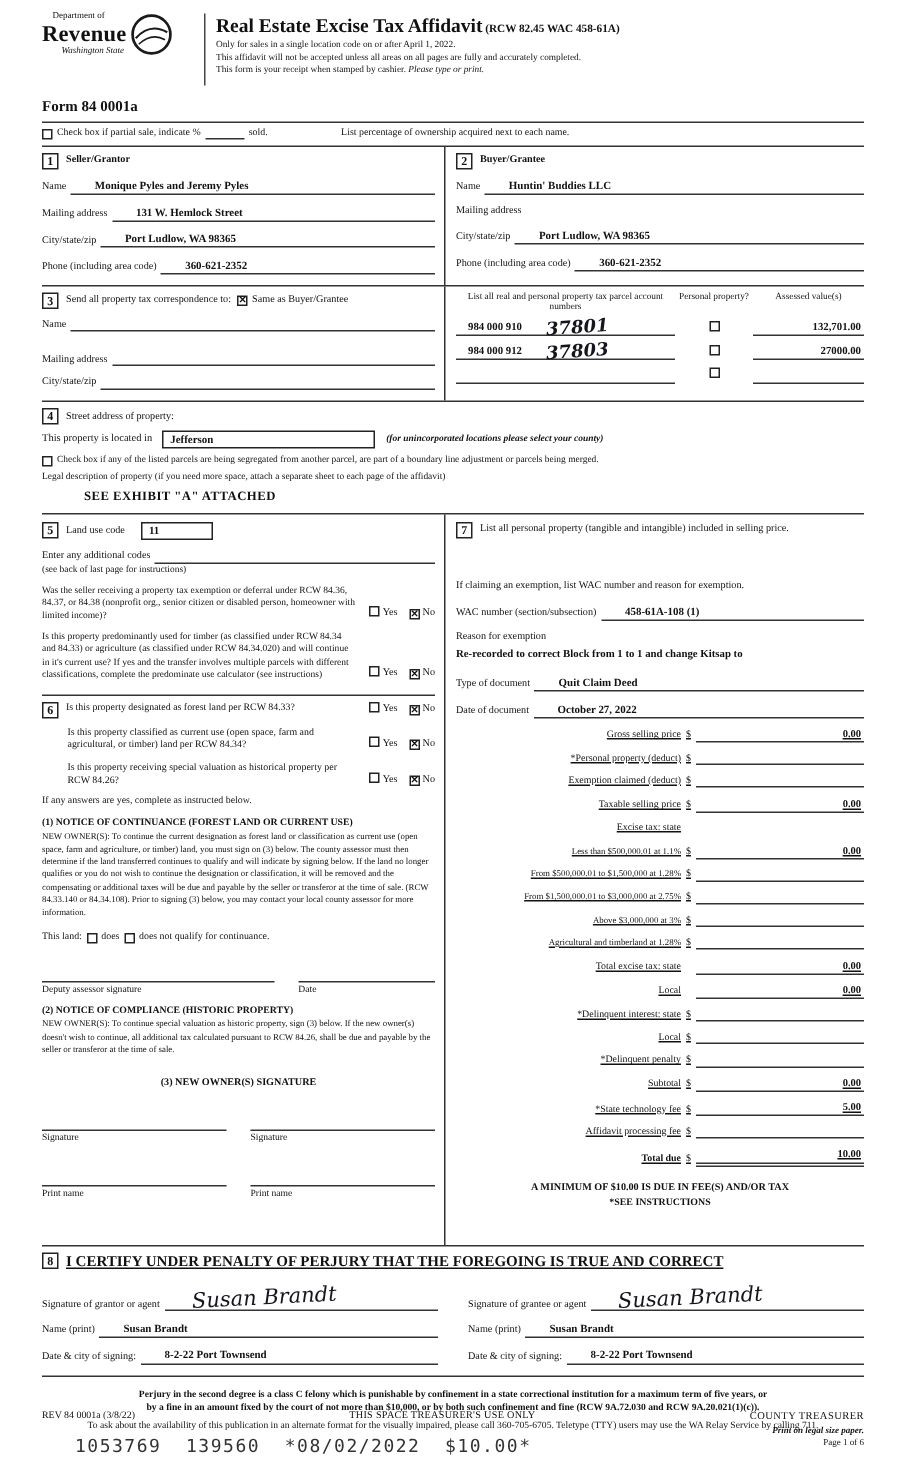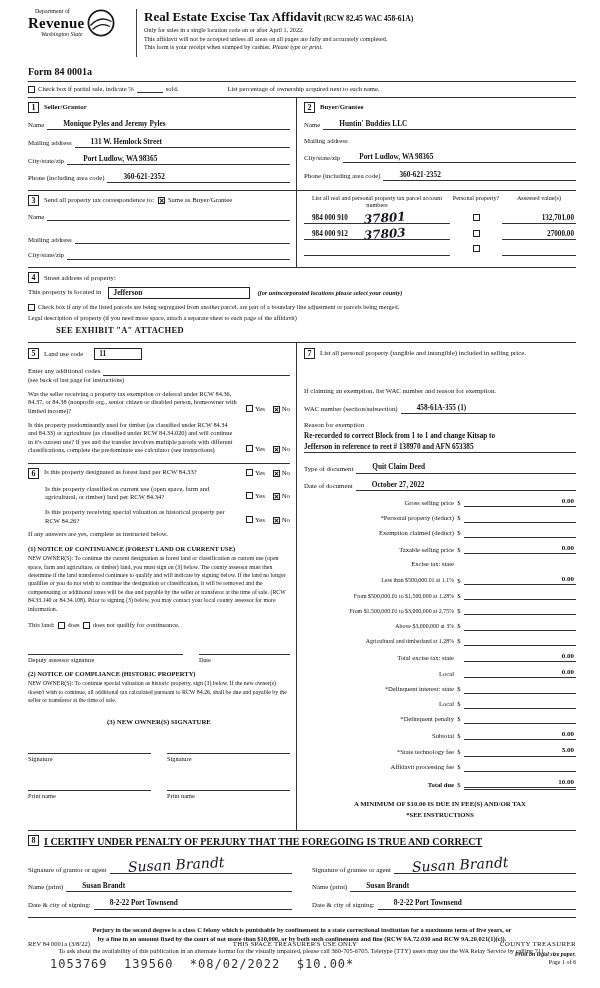--- a/index.html
+++ b/index.html
@@ -81,21 +81,21 @@
   .n3{font-weight:bold;font-size:6.8px;text-align:center;margin-top:14px;}
   .sigpair{display:flex;gap:16px;margin-top:18px;}
   .sigpair > div{flex:1;}
 
   
   .s7head{display:flex;margin-top:3px;}
   .qt7{flex:1;font-size:6.8px;line-height:1.35;}
   .ppspace{height:24px;}
   .exnote{font-size:6.8px;margin-top:4px;}
   .reason{font-size:7.2px;line-height:1.45;margin-top:1px;}
-  .mrow{display:flex;align-items:flex-end;margin-top:6.2px;}
+  .mrow{display:flex;align-items:flex-end;margin-top:6.2px;text-decoration:underline;}
   .ml{width:150px;text-align:right;font-size:6.6px;white-space:nowrap;flex:none;}
   .sm .ml{font-size:5.9px;}
   .md{width:10px;text-align:center;font-size:6.6px;flex:none;}
   .mv{flex:1;border-bottom:1px solid #333;text-align:right;font-weight:bold;font-size:7px;min-height:9px;padding-right:2px;}
   .dbl .mv{border-bottom:3px double #333;}
   .minline{text-align:center;font-weight:bold;font-size:6.8px;margin-top:10px;}
   .seeins{text-align:center;font-weight:bold;font-size:6.6px;margin-top:2px;}
 
   
   .s8{padding:2px 0 7px;border-bottom:1px solid #333;}
@@ -375,25 +375,24 @@
 
     <div class="cr">
       <div class="s7head">
         <span class="snum">7</span>
         <div class="qt7">List all personal property (tangible and intangible) included in selling price.</div>
       </div>
       <div class="ppspace"></div>
       <div class="exnote">If claiming an exemption, list WAC number and reason for exemption.</div>
       <div class="field">
         <span class="flabel">WAC number (section/subsection)</span>
-        <span class="wline fill"><span class="val">458-61A-355 (1)</span></span>
+        <span class="wline fill"><span class="val">458-61A-108 (1)</span></span>
       </div>
       <div class="exnote" style="margin-top:7px">Reason for exemption</div>
       <div class="reason b">Re-recorded to correct Block from 1 to 1 and change Kitsap to</div>
-      <div class="reason b wline">Jefferson in reference to reet # 138970 and AFN 653385</div>
       <div class="field" style="margin-top:9px">
         <span class="flabel">Type of document</span>
         <span class="wline fill"><span class="val">Quit Claim Deed</span></span>
       </div>
       <div class="field">
         <span class="flabel">Date of document</span>
         <span class="wline fill"><span class="val">October 27, 2022</span></span>
       </div>
 
       <div class="mrow">

